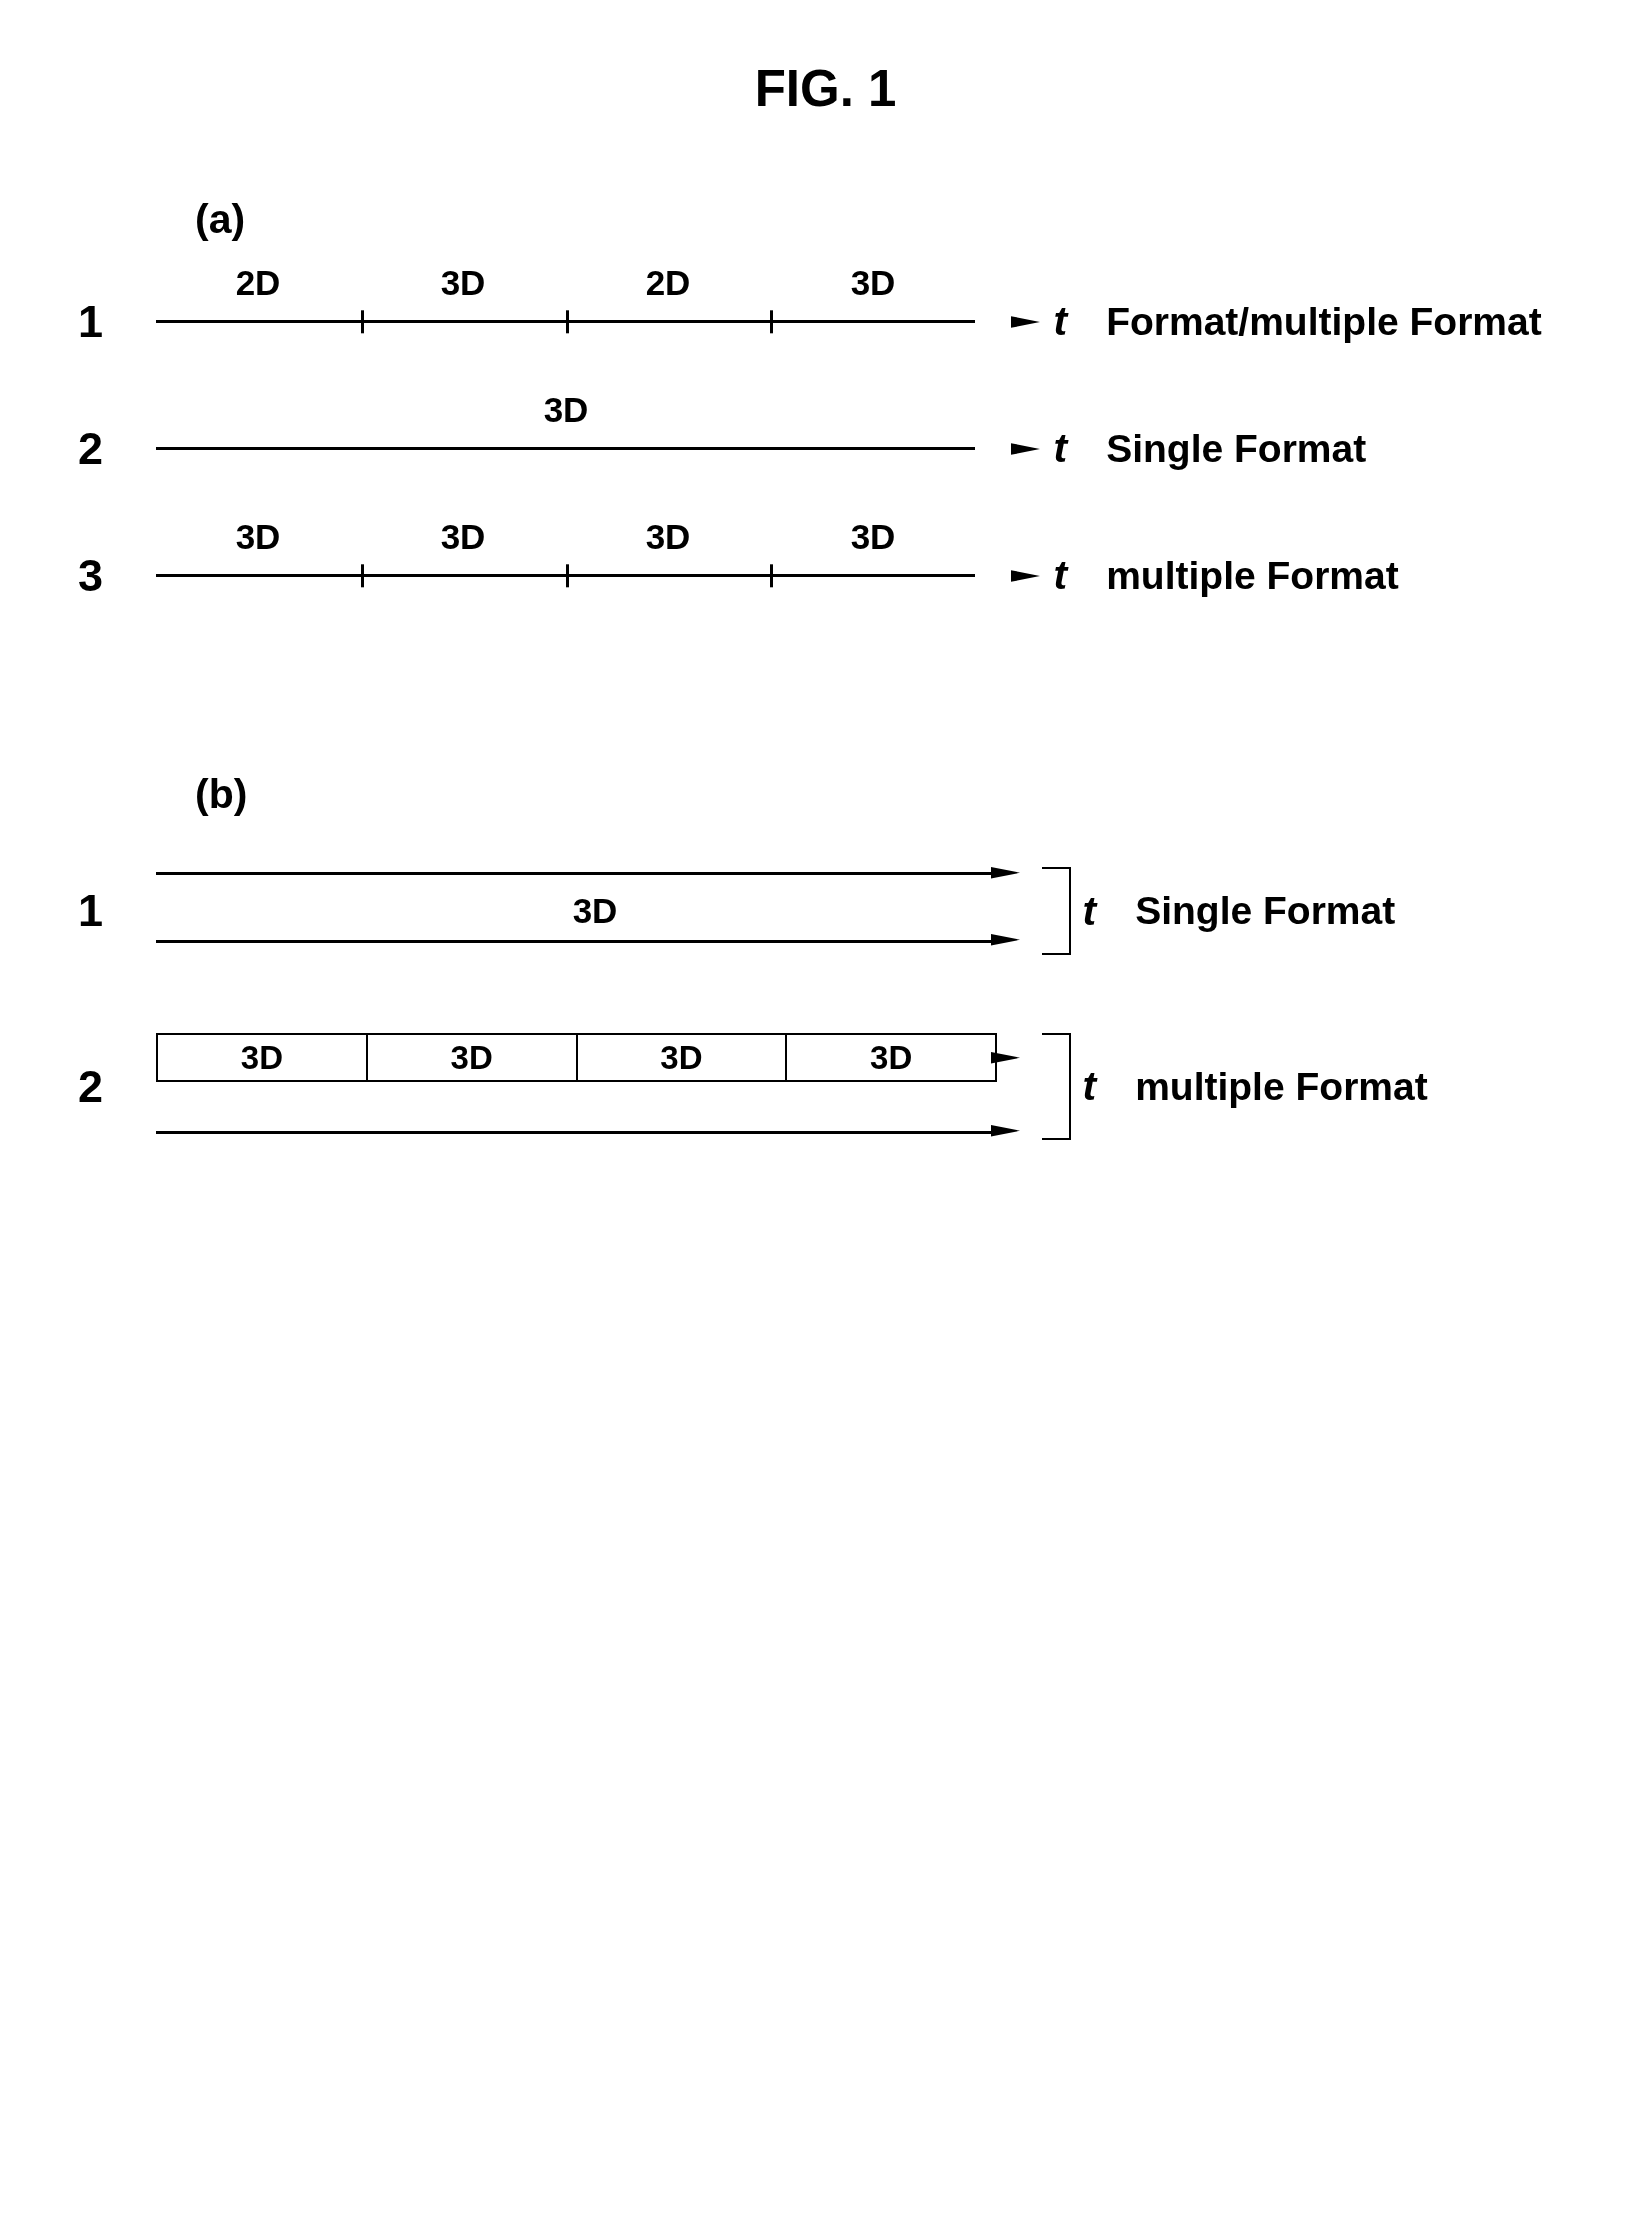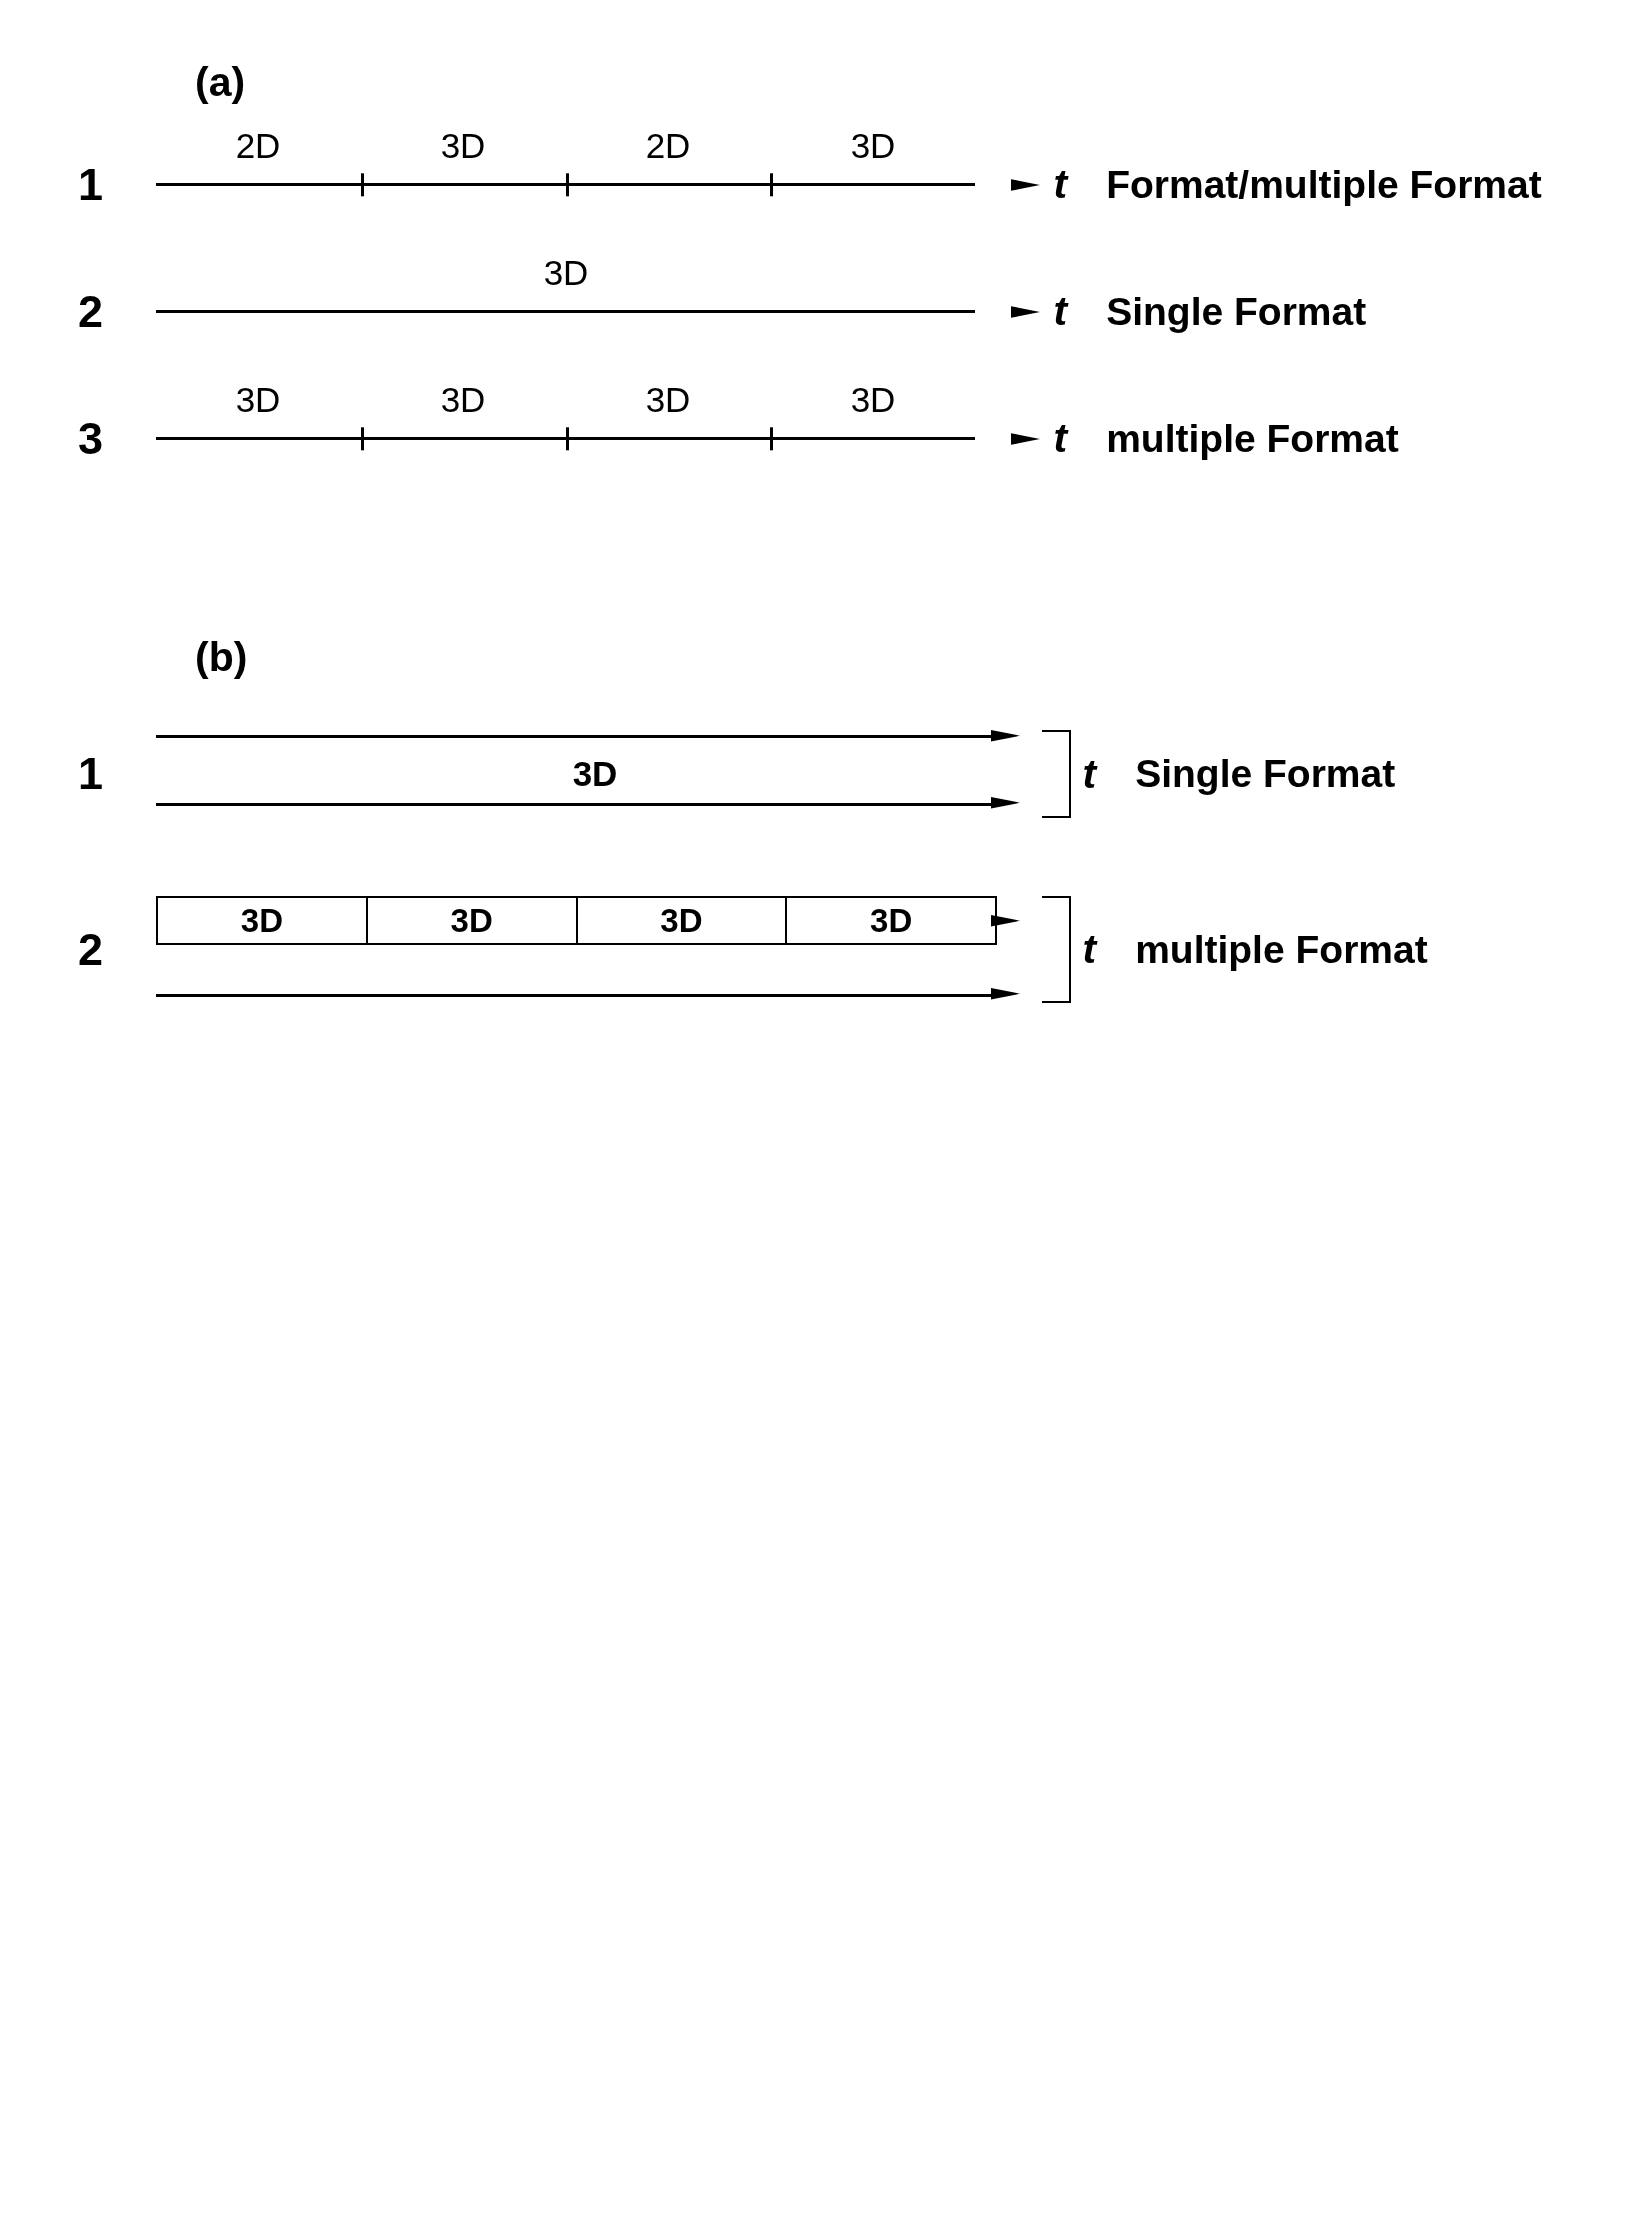--- a/index.html
+++ b/index.html
@@ -75,21 +75,21 @@
       height: 23.4px;
       background: #000;
       top: 50%;
       transform: translateY(-50%);
     }
 
     
     .seg-label {
       position: absolute;
       font-size: 35px;
-      font-weight: normal;
+      font-weight: bold;
       top: -2px;
       transform: translateX(-50%);
     }
 
     
     .t-label {
       font-size: 41px;
       font-style: italic;
       margin-left: 19.5px;
       font-weight: bold;
@@ -120,20 +120,21 @@
       width: 78px;
       flex-shrink: 0;
       align-self: center;
     }
   </style>
 </head>
 <body>
 
 <div class="page">
 
+  <div class="fig-title">FIG. 1</div>
 
   <div class="section-label">(a)</div>
 
   <div class="timeline-row">
     <div class="row-number">1</div>
     <div class="timeline-container">
 
       <div class="timeline-line" style="width: 819px;"></div>
 
       <div class="tick" style="left: 205px;"></div>

